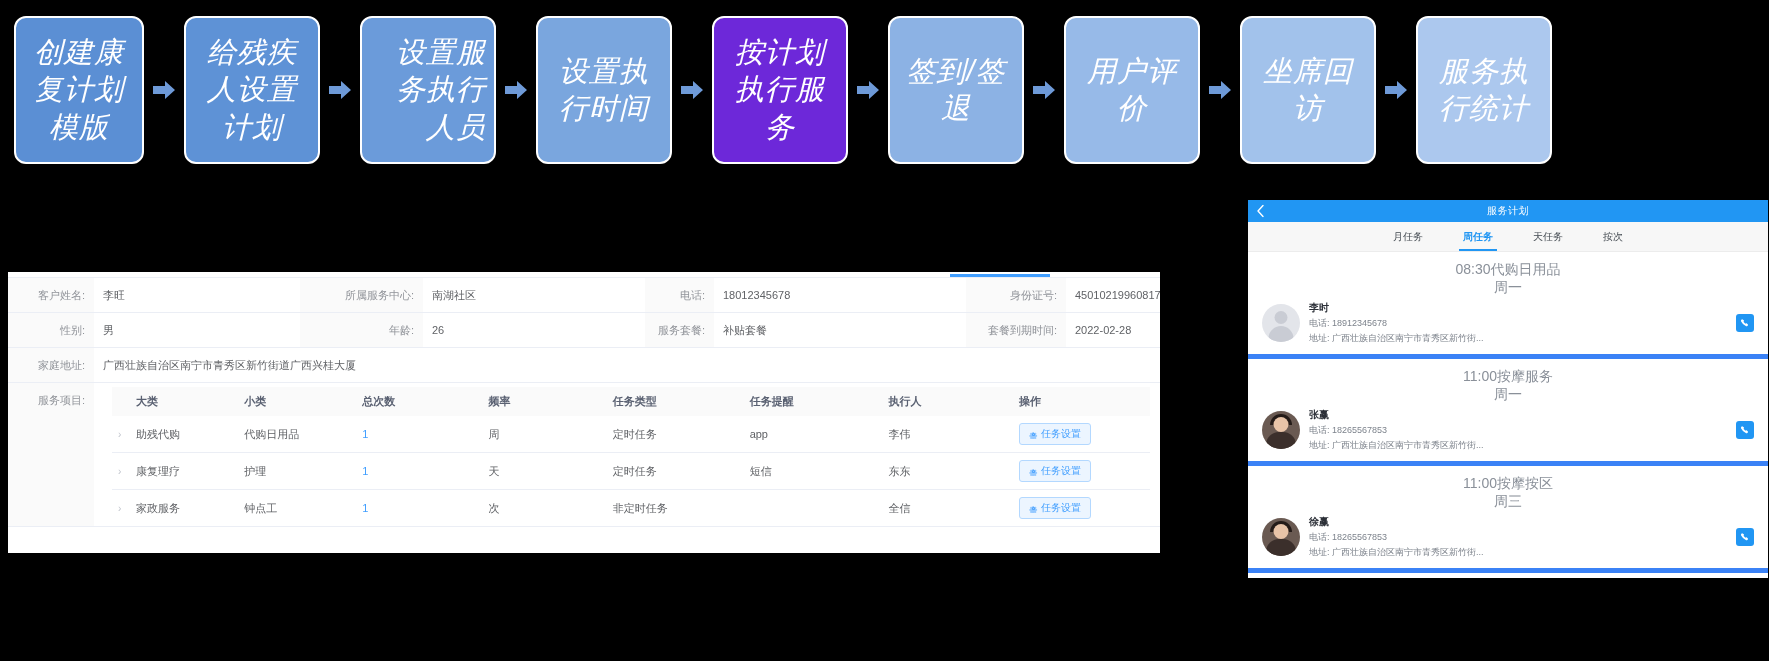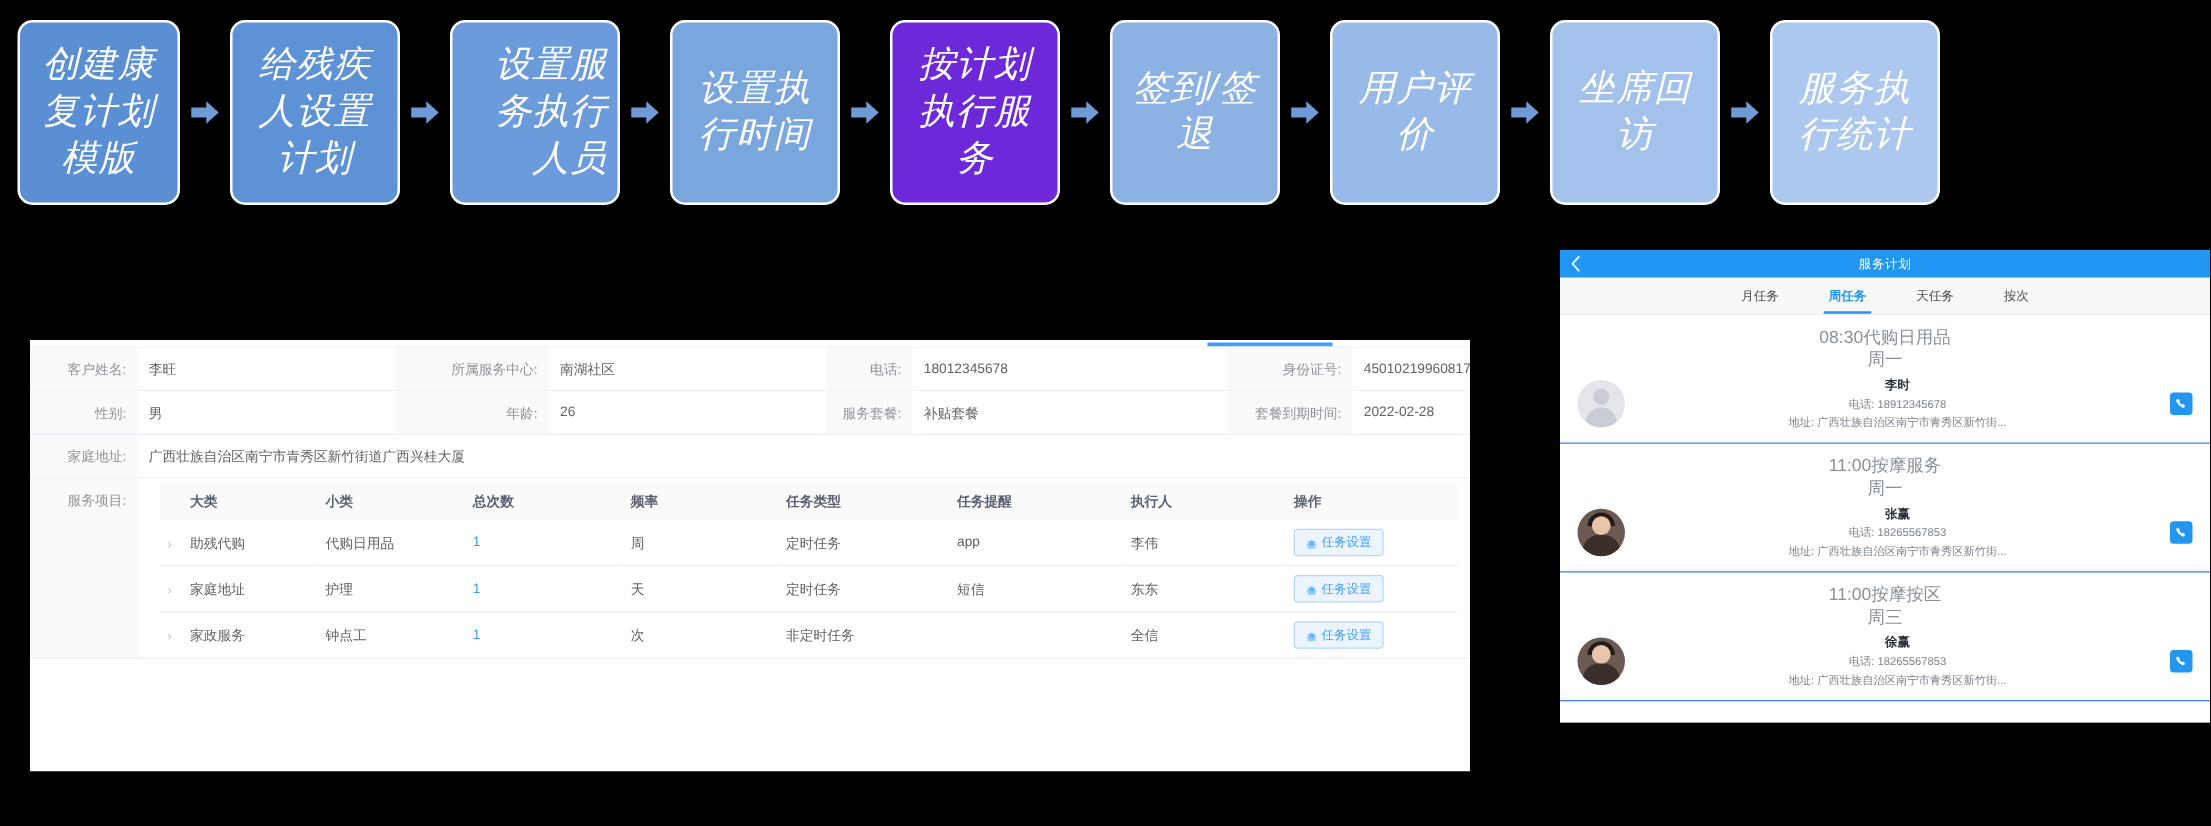--- a/index.html
+++ b/index.html
@@ -48,24 +48,24 @@
     margin: 0 7px;
     display: flex;
     align-items: center;
     justify-content: center;
   }
   .flow-arrow svg { display: block; }
 
   
   #desktop-card {
     position: absolute;
-    left: 24px;
+    left: 8px;
     top: 272px;
     width: 1152px;
-    height: 345px;
+    height: 281px;
     background: #ffffff;
     box-sizing: border-box;
     overflow: hidden;
   }
   .card-topbar {
     height: 5px;
     background: #ffffff;
     position: relative;
   }
   .card-topbar .active-underline {
@@ -253,23 +253,22 @@
     align-items: center;
     padding: 9px 14px 2px 14px;
     font-size: 14px;
     color: #8a9099;
     flex-direction: column;
   }
   .m-item-body {
     display: flex;
     align-items: center;
     padding: 2px 14px 9px 14px;
-    border-bottom: 1px solid #3b82f6;
+    border-bottom: 5px solid #3b82f6;
     gap: 9px;
-    text-align: center;
   }
   .m-avatar {
     width: 38px; height: 38px;
     border-radius: 50%;
     background: #e3e5ea;
     flex: 0 0 auto;
     position: relative;
     overflow: hidden;
   }
   .m-avatar.photo { background: #6a5a52; }
@@ -461,21 +460,21 @@
                   <span>
                     <svg width="9" height="9" viewBox="0 0 16 16">
                       <path fill="#409eff" d="M8 5.2a2.8 2.8 0 100 5.6 2.8 2.8 0 000-5.6zm0 4.2a1.4 1.4 0 110-2.8 1.4 1.4 0 010 2.8z"></path>
                       <path fill="#409eff" d="M14 9.1l-1.2-.3a4.9 4.9 0 00-.3-.8l.7-1a.5.5 0 00-.1-.7l-1.4-1.4a.5.5 0 00-.7-.1l-1 .7a4.9 4.9 0 00-.8-.3L8.9 4a.5.5 0 00-.5-.4H6.6a.5.5 0 00-.5.4L5.8 5.2a4.9 4.9 0 00-.8.3l-1-.7a.5.5 0 00-.7.1L1.9 6.3a.5.5 0 00-.1.7l.7 1a4.9 4.9 0 00-.3.8L1 9.1a.5.5 0 00-.4.5v1.8a.5.5 0 00.4.5l1.2.3c.08.28.18.54.3.8l-.7 1a.5.5 0 00.1.7l1.4 1.4a.5.5 0 00.7.1l1-.7c.26.12.52.22.8.3l.3 1.2a.5.5 0 00.5.4h1.8a.5.5 0 00.5-.4l.3-1.2c.28-.08.54-.18.8-.3l1 .7a.5.5 0 00.7-.1l1.4-1.4a.5.5 0 00.1-.7l-.7-1c.12-.26.22-.52.3-.8l1.2-.3a.5.5 0 00.4-.5V9.6a.5.5 0 00-.4-.5z" opacity=".5"></path>
                     </svg>
                   </span>
                   <span>任务设置</span>
                 </span></td>
             </tr>
             <tr>
-              <td><span class="expander">›</span><span>家庭地址</span></td>
+              <td><span class="expander">›</span><span>康复理疗</span></td>
               <td><span>护理</span></td>
               <td><span class="num-link">1</span></td>
               <td><span>天</span></td>
               <td><span>定时任务</span></td>
               <td><span>短信</span></td>
               <td><span>东东</span></td>
               <td><span class="op-btn">
                   <span>
                     <svg width="9" height="9" viewBox="0 0 16 16">
                       <path fill="#409eff" d="M8 5.2a2.8 2.8 0 100 5.6 2.8 2.8 0 000-5.6zm0 4.2a1.4 1.4 0 110-2.8 1.4 1.4 0 010 2.8z"></path>

